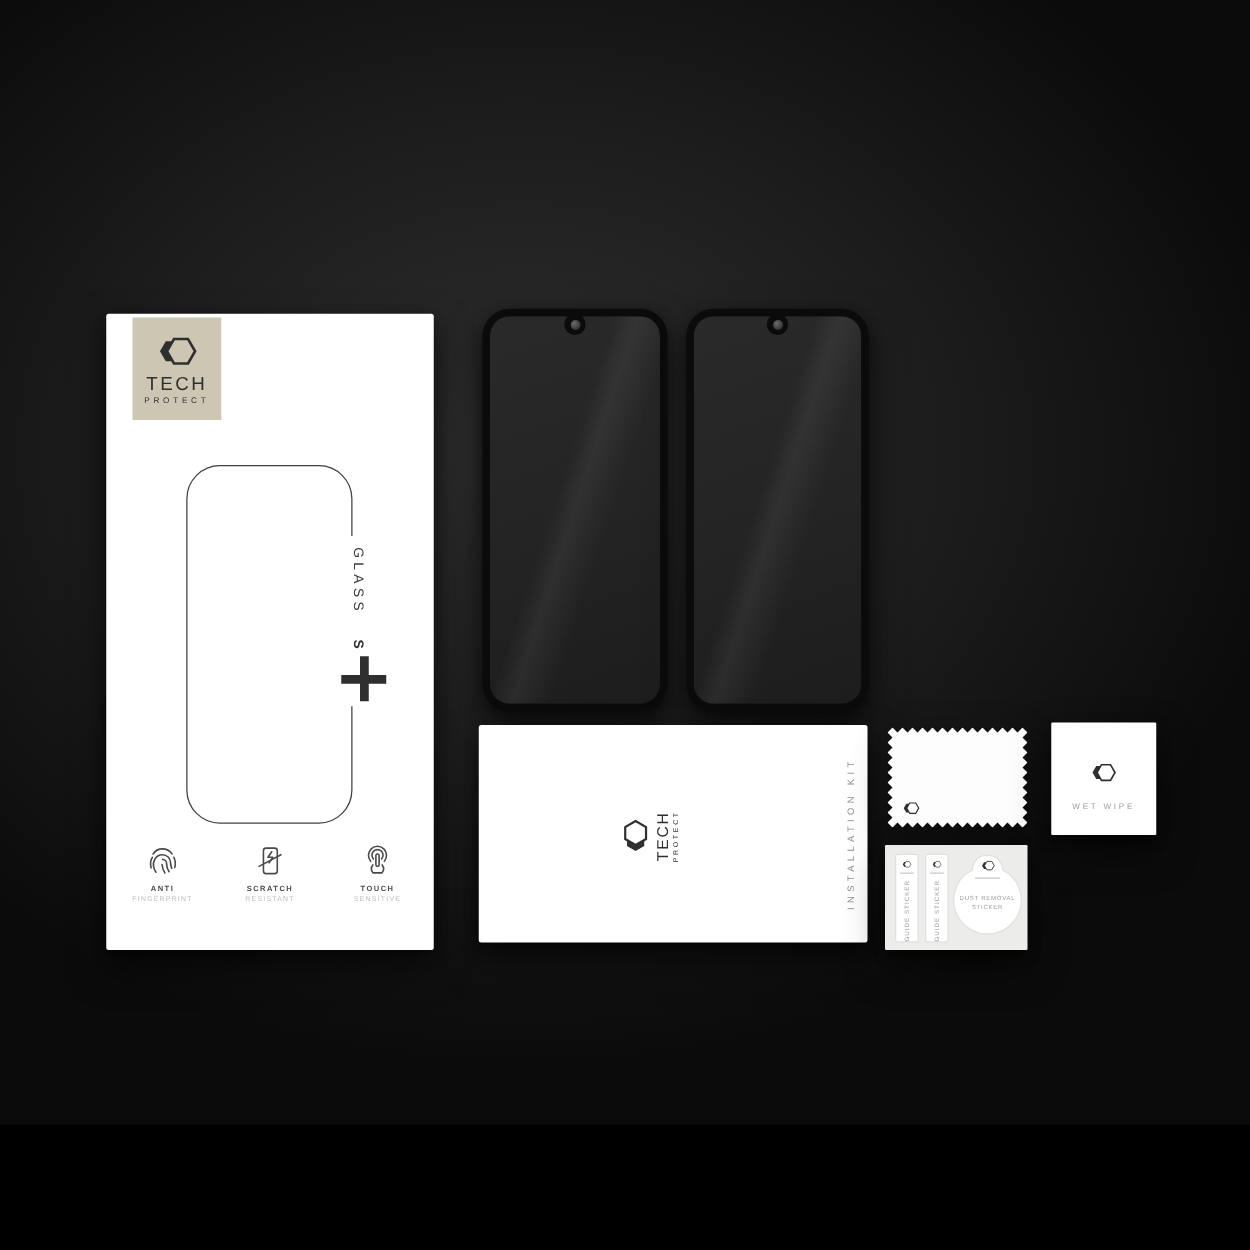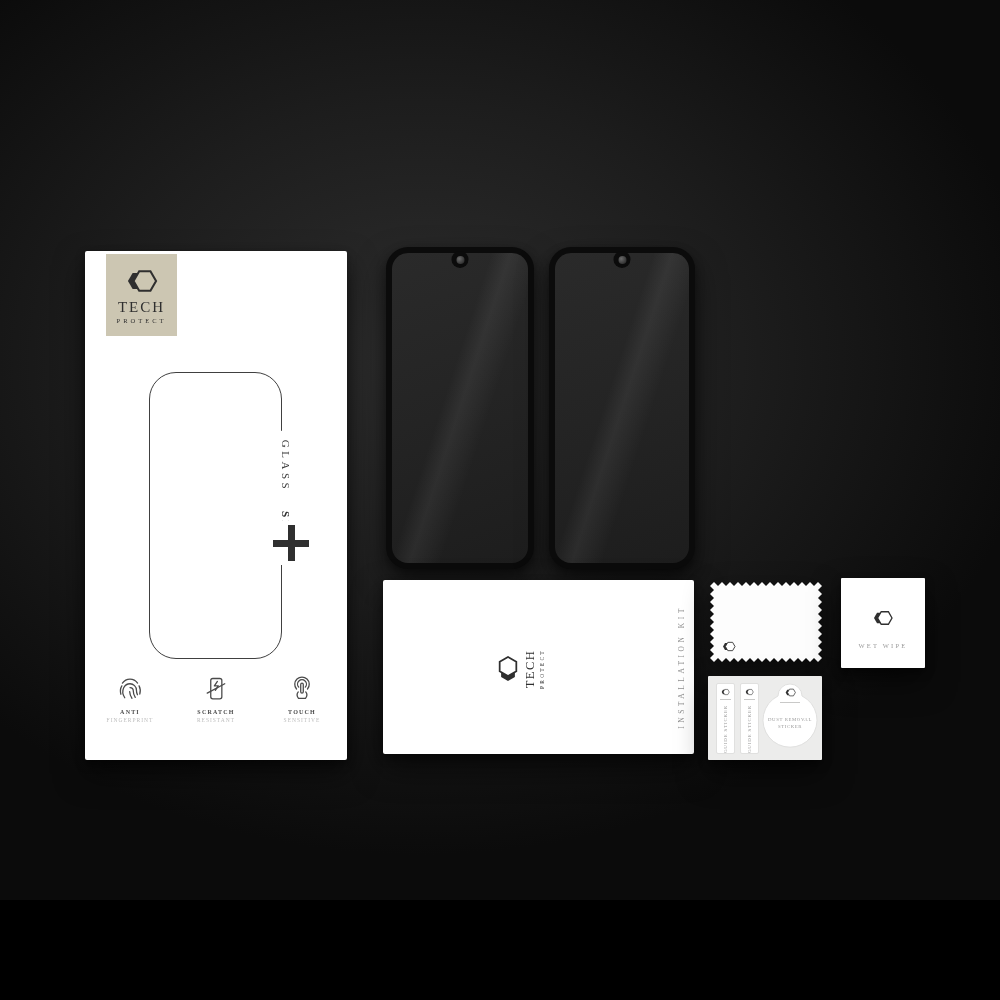--- a/index.html
+++ b/index.html
@@ -1,18 +1,18 @@
 <!DOCTYPE html>
 <html><head>
 <meta charset="utf-8">
 <style>
   html,body{margin:0;padding:0;background:#000;}
   .scene{
     position:relative;width:1000px;height:900px;overflow:hidden;
-    font-family:Liberation Serif, serif;
+    font-family:Liberation Sans, sans-serif;
     background:radial-gradient(ellipse 62% 55% at 42% 40%, #2e2e2e 0%, #1d1d1d 52%, #0b0b0b 100%);
   }
   .shadowed{box-shadow:0 14px 30px rgba(0,0,0,.5), 0 4px 10px rgba(0,0,0,.4);}
 
   
   .retail-box{position:absolute;left:85px;top:251px;width:262px;height:509px;background:#fff;border-radius:2px;}
   .badge{position:absolute;left:21px;top:3px;width:71px;height:82px;background:#ccc6b2;
     display:flex;flex-direction:column;align-items:center;justify-content:center;gap:1px;}
   .brand-tech{font-size:15px;letter-spacing:2px;color:#2f2f2f;font-weight:400;margin-top:2px;}
   .brand-protect{font-size:6.5px;letter-spacing:3px;color:#2f2f2f;}

